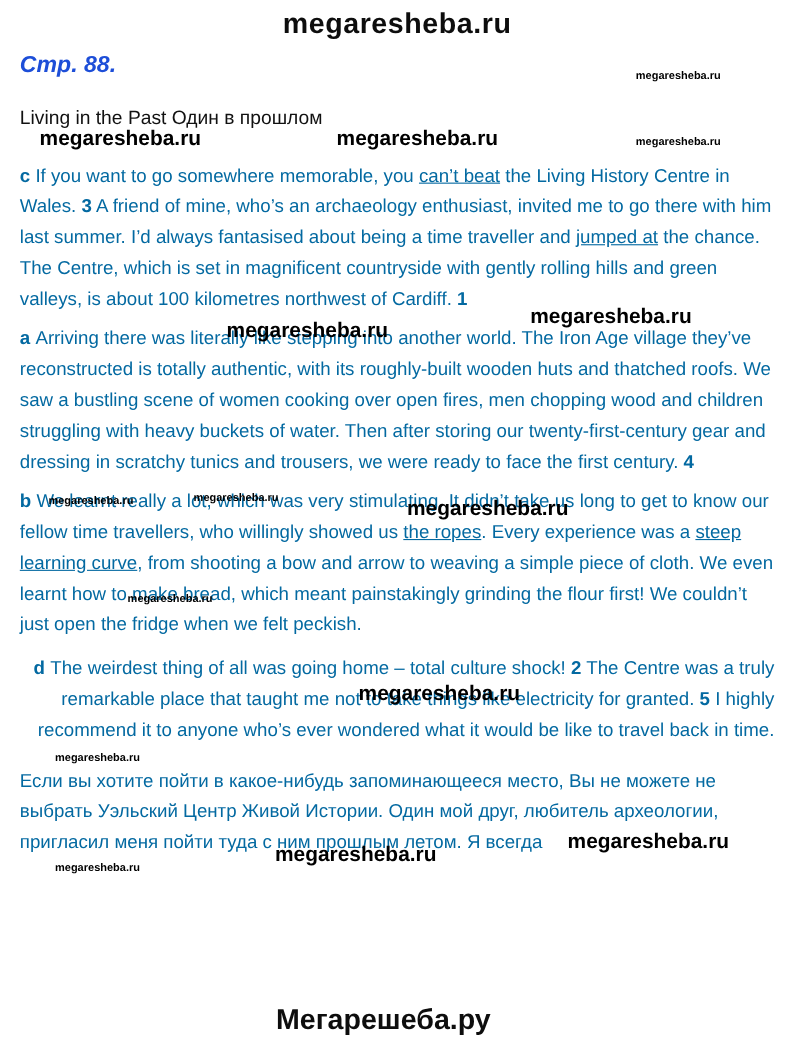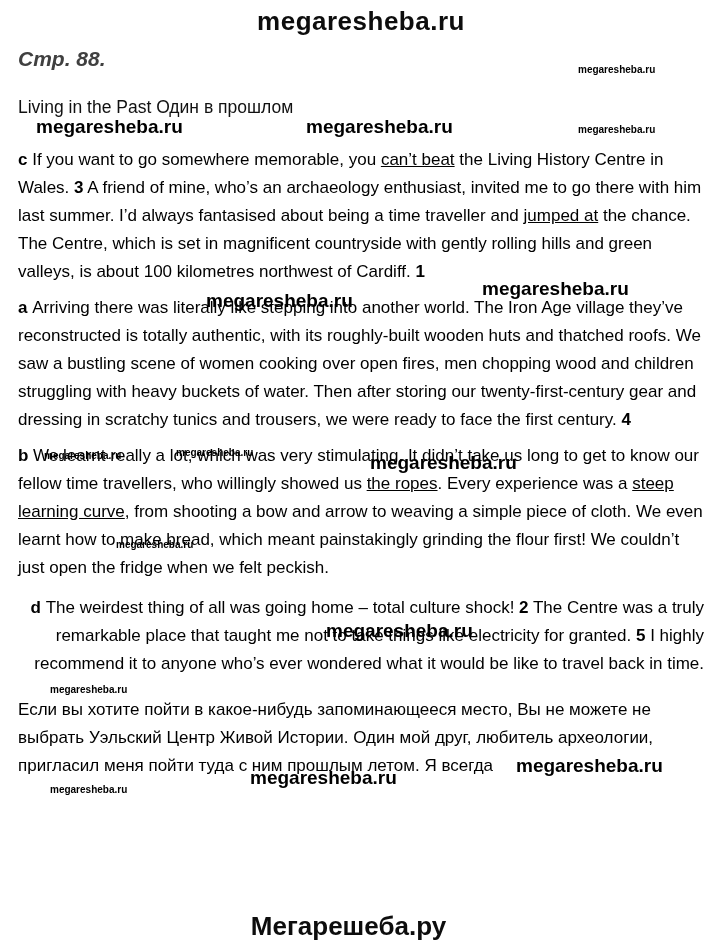--- a/index.html
+++ b/index.html
@@ -23,32 +23,32 @@
     font-size: 26px;
     font-weight: bold;
     color: #0d0d0d;
     letter-spacing: 0.5px;
   }
   .page-label {
     font-size: 21px;
     font-weight: bold;
     font-style: italic;
     margin-top: 10px;
-    color: #404040;
+    color: #1d4ed8;
   }
   .doc-title {
     font-size: 17.5px;
     margin-top: 26px;
     color: #111;
   }
   .paragraphs {
     margin-top: 28px;
     font-size: 17px;
     line-height: 28px;
-    color: #000000;
+    color: #0369a1;
     max-width: 690px;
   }
   .paragraphs p { margin: 0 0 8px 0; }
   .paragraphs .b { font-weight: bold; }
   .paragraphs .u { text-decoration: underline; }
   .para-d  { margin-top: 12px !important; text-align: right; }
   .para-ru { margin-top: 18px !important; }
   .site-footer {
     position: absolute;
     left: 0;

